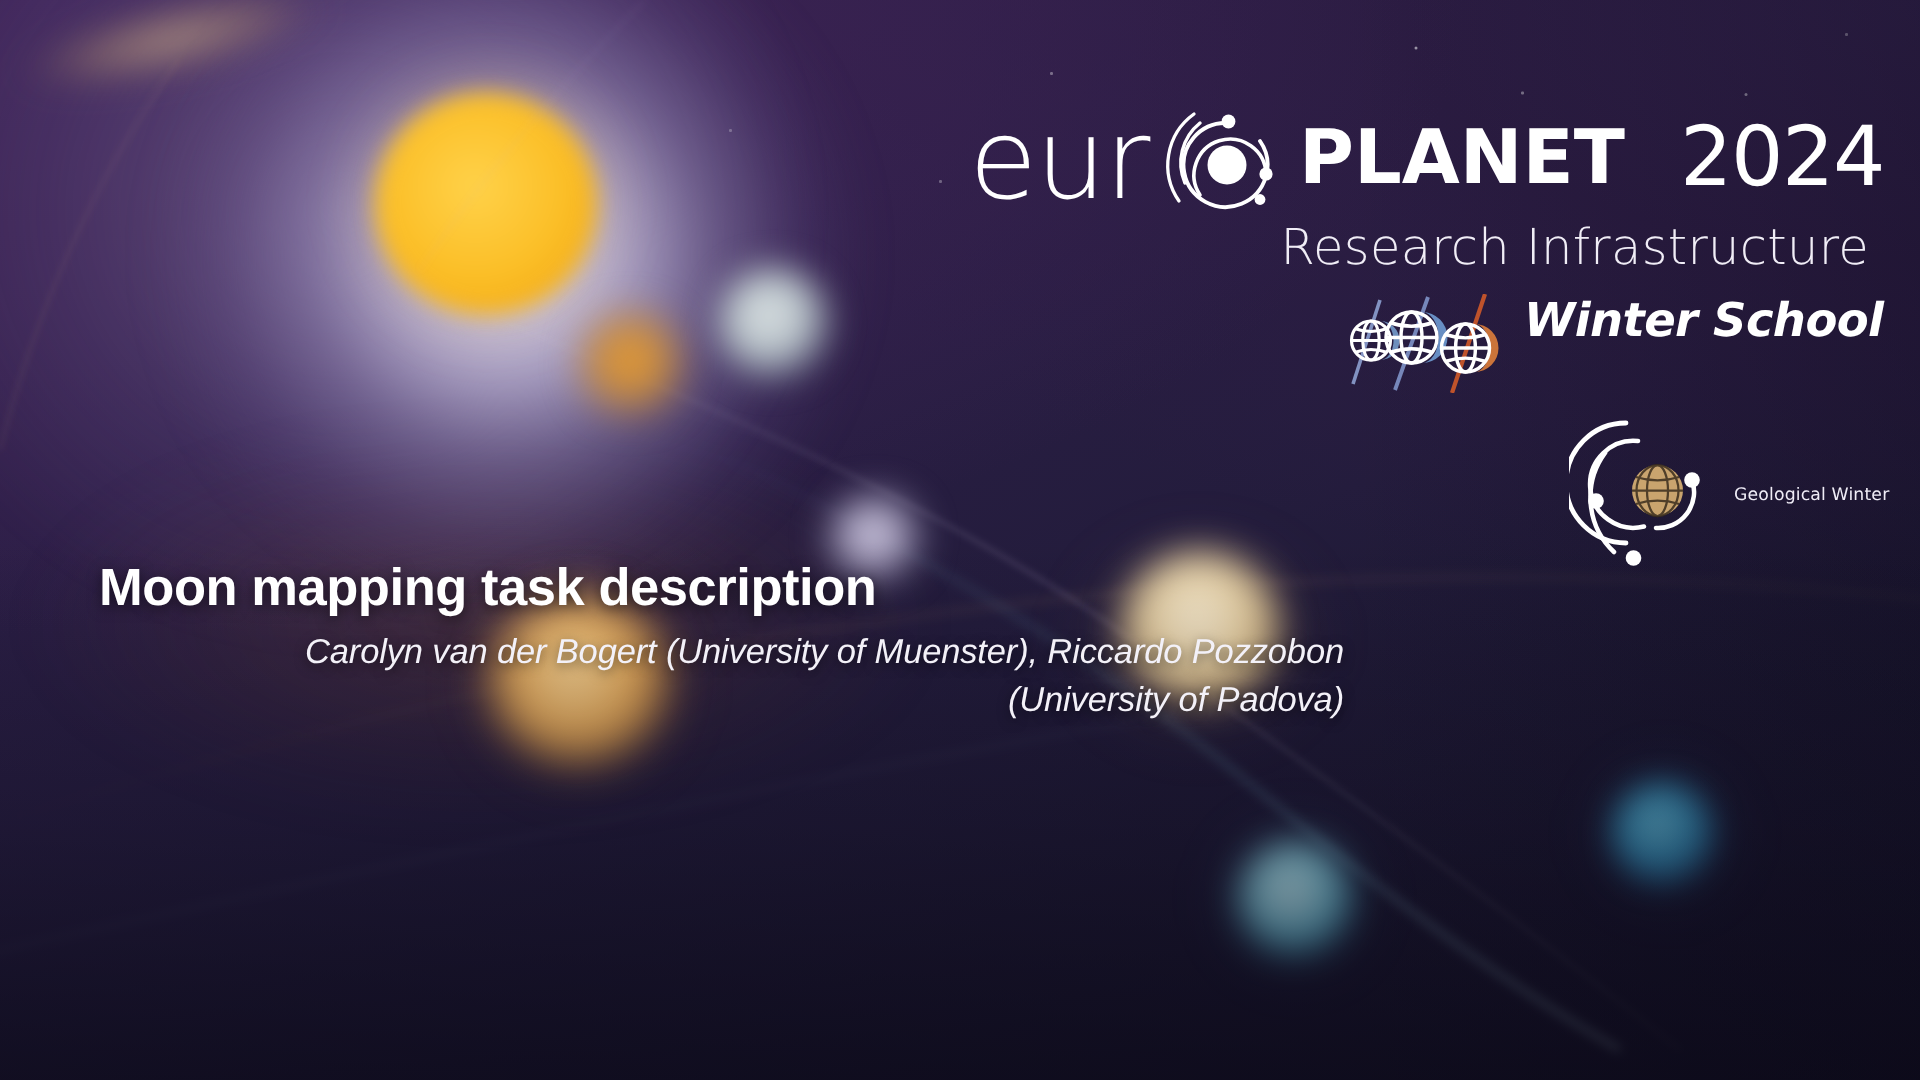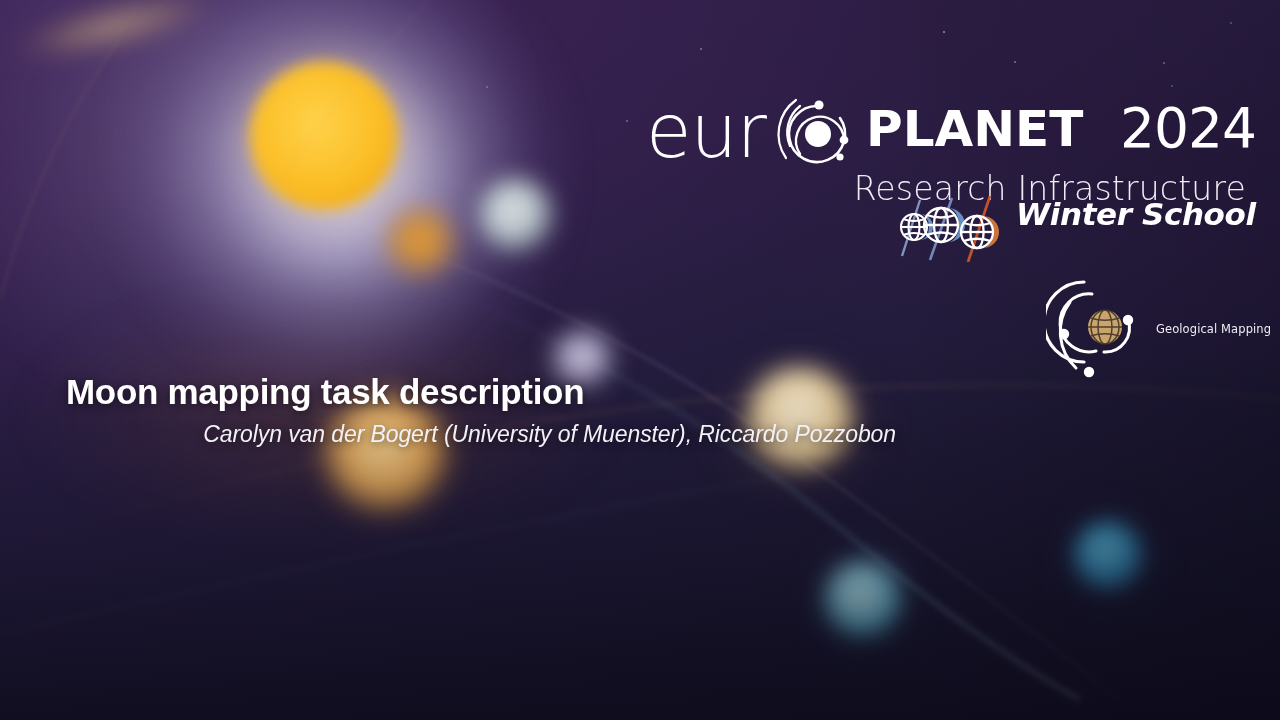--- a/index.html
+++ b/index.html
@@ -128,21 +128,21 @@
   .slide-authors {
     font-family:"Liberation Sans", sans-serif;
     font-style:italic; font-weight:normal;
     font-size:23px; line-height:32px;
     color:#f3f1f8; letter-spacing:-0.1px;
     text-shadow:0 2px 8px rgba(0,0,0,0.55);
     text-align:right;
   }
 
   
-  .ep-logo { position:absolute; left:646px; top:72px; width:600px; height:118px;margin-top:24px; }
+  .ep-logo { position:absolute; left:646px; top:72px; width:600px; height:118px; }
   .ep-row1 { position:relative; height:74px; }
   .ep-euro {
     position:absolute; left:0; top:-2px;
     font-family:"DejaVu Sans", sans-serif; font-weight:300;
     font-size:74px; line-height:74px; color:#ffffff; letter-spacing:-1px;
   }
   .ep-orbit { position:absolute; left:124px; top:-12px; width:96px; height:96px; }
   .ep-planet {
     position:absolute; left:220px; top:2px;
     font-family:"DejaVu Sans", sans-serif; font-weight:bold;
@@ -336,21 +336,22 @@
 
       <circle cx="59" cy="55" r="17" fill="#c9a46e"></circle>
       <g stroke="#3b2e1e" stroke-width="1.5" fill="none" opacity=".85">
         <ellipse cx="59" cy="55" rx="7" ry="17"></ellipse>
         <ellipse cx="59" cy="55" rx="14" ry="17"></ellipse>
         <line x1="42" y1="55" x2="76" y2="55"></line>
         <path d="M 44.5 46 Q 59 50.5 73.5 46"></path>
         <path d="M 44.5 64 Q 59 59.5 73.5 64"></path>
       </g>
     </svg>
-    <div class="gmap-sub">Geological Mapping</div>
+    <div class="gmap-sub">Geological Winter</div>
   </div>
 
   <div class="text-block">
     <div class="slide-title">Moon mapping task description</div>
     <div class="slide-authors">Carolyn van der Bogert (University of Muenster), Riccardo Pozzobon</div>
+    <div class="slide-authors">(University of Padova)</div>
   </div>
 
 </div>
 
 </body></html>

